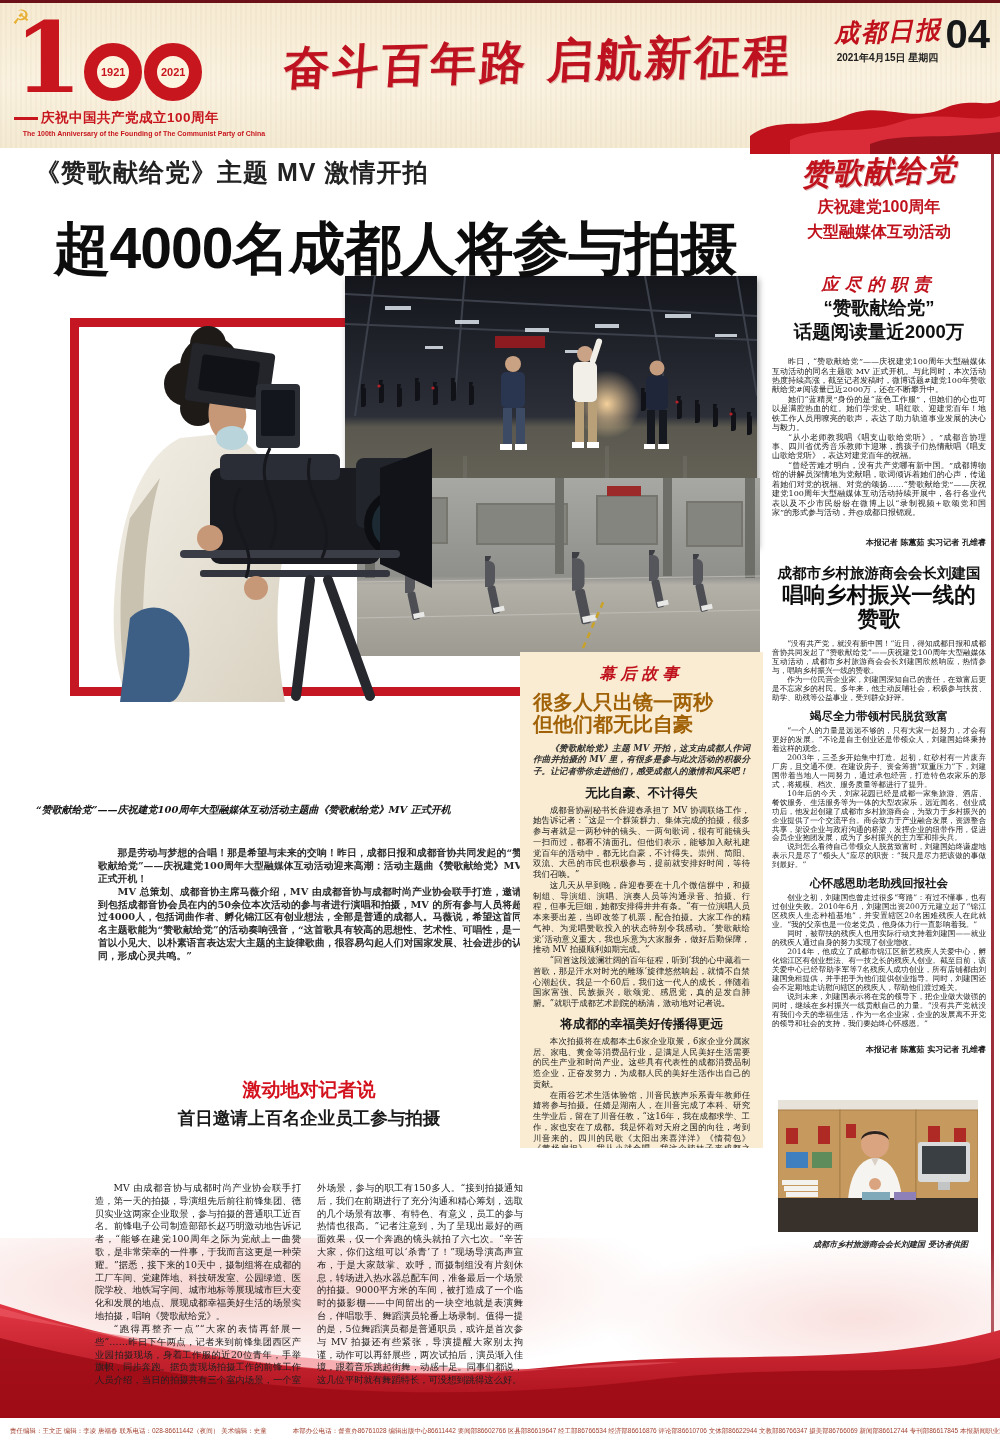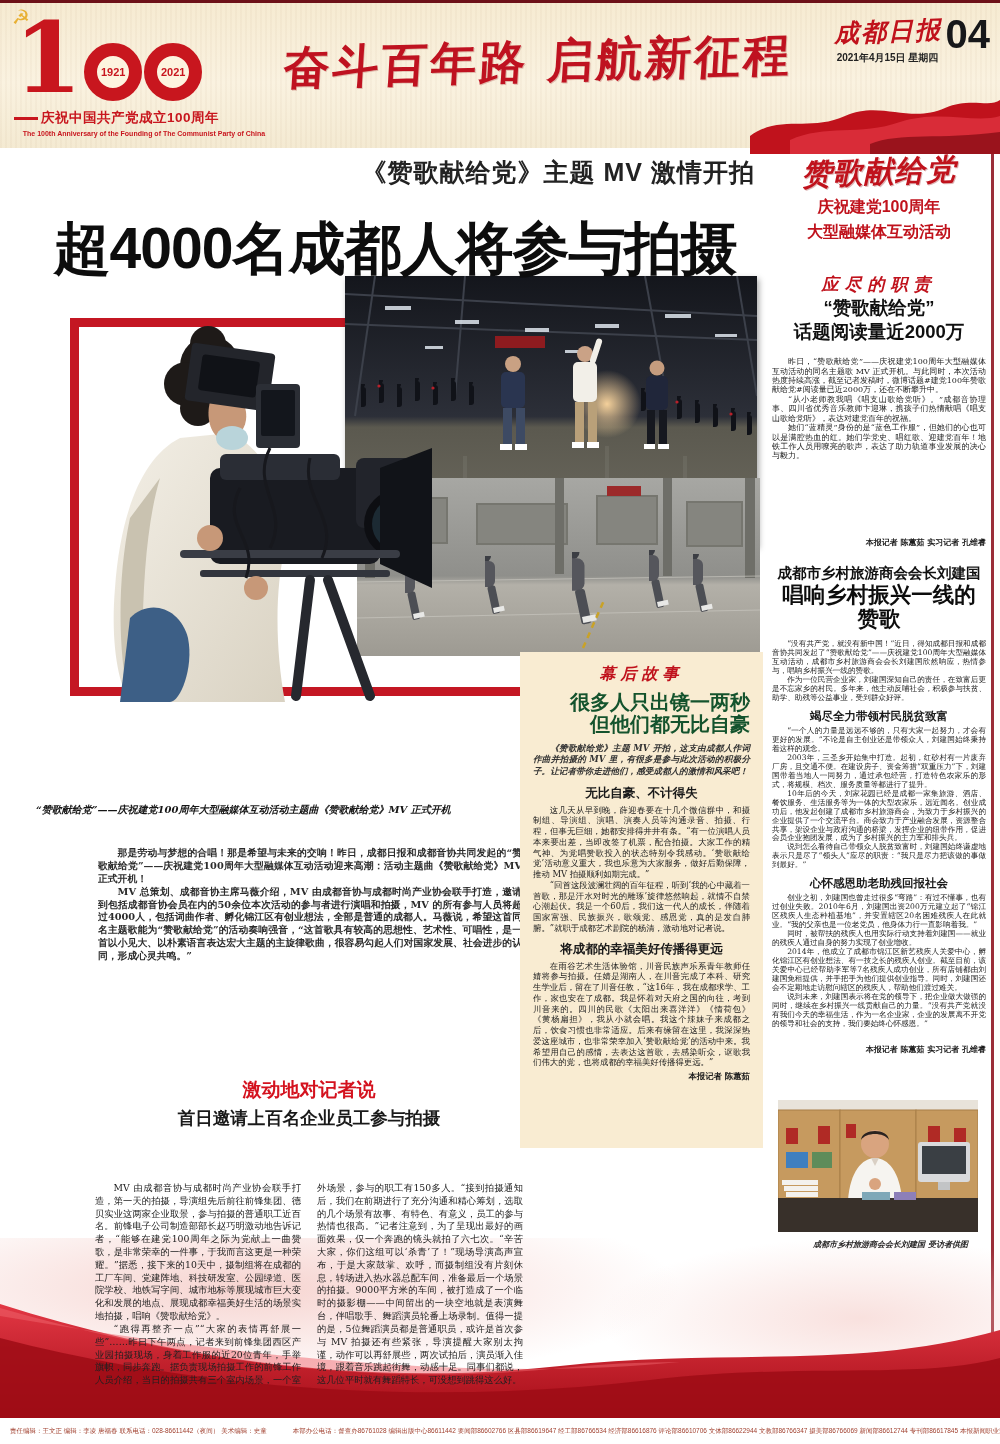--- a/index.html
+++ b/index.html
@@ -26,21 +26,21 @@
   .slogan{position:absolute;left:248px;top:28px;width:580px;text-align:center;z-index:3;
     font:900 46px "DejaVu Serif",serif;color:#bf1220;letter-spacing:3px;
     transform:rotate(-1.5deg) skewX(-5deg);text-shadow:1px 1px 0 rgba(150,20,20,.25);}
   .masthead{position:absolute;right:10px;top:12px;display:flex;align-items:flex-start;z-index:3;}
   .m-left{text-align:center;margin-right:4px;}
   .m-name{font:900 25px "DejaVu Serif",serif;color:#c0121c;font-style:italic;letter-spacing:2px;transform:rotate(-2deg);}
   .m-date{font:700 10px "Liberation Sans",sans-serif;color:#222;margin-top:3px;white-space:nowrap;}
   .m-page{font:900 40px/0.95 "Liberation Sans",sans-serif;color:#17181a;}
   .banner-cloud{position:absolute;right:0;bottom:-6px;z-index:2;}
   
-  .kicker{position:absolute;left:35px;top:156px;width:720px;text-align:right;
+  .kicker{position:absolute;left:35px;top:156px;width:720px;text-align:left;
     font:600 25px "Liberation Sans",sans-serif;color:#222;letter-spacing:1px;}
   .headline{position:absolute;left:28px;top:186px;width:734px;text-align:center;
     font:900 57px/1.05 "Liberation Sans",sans-serif;color:#0d0d0d;letter-spacing:-1px;}
   
   .red-frame{position:absolute;left:70px;top:318px;width:678px;height:378px;border:9px solid #c41723;}
   .photoA{position:absolute;left:345px;top:276px;width:412px;height:270px;box-shadow:2px 3px 6px rgba(0,0,0,.35);}
   .photoB{position:absolute;left:357px;top:478px;width:403px;height:178px;}
   .photoOp{position:absolute;left:60px;top:288px;width:372px;height:414px;}
   .photo-caption{position:absolute;left:36px;top:710px;width:520px;
     font:700 italic 10px "DejaVu Serif",serif;color:#161616;}
@@ -53,21 +53,21 @@
   .sec-head .blk{font:700 17.5px "Liberation Sans",sans-serif;color:#1a1a1a;margin-top:3px;}
   #sh1{top:856px;}
   .cols{position:absolute;left:95px;width:428px;column-count:2;column-gap:16px;overflow:hidden;
     font:400 9.3px/1.38 "DejaVu Serif",serif;color:#202020;text-align:justify;}
   #cols1{top:908px;height:254px;}
   .cols p{margin:0;text-indent:2em;}
   
   .backstage{position:absolute;left:520px;top:652px;width:243px;height:496px;background:#f9ecd2;
     padding:12px 13px;overflow:hidden;z-index:2;}
   .bs-tag{font:900 italic 16px "DejaVu Serif",serif;color:#c0121c;text-align:center;letter-spacing:5px;}
-  .bs-h{font:900 20px/1.12 "Liberation Sans",sans-serif;color:#14532d;text-align:right;margin-top:6px;}
+  .bs-h{font:900 20px/1.12 "Liberation Sans",sans-serif;color:#a16207;text-align:left;margin-top:6px;}
   .bs-intro{font:700 italic 8.6px/1.35 "DejaVu Serif",serif;color:#333;text-align:justify;margin:7px 0 2px;text-indent:2em;}
   .bs-sub{font:700 12.5px "Liberation Sans",sans-serif;color:#1a1a1a;text-align:center;margin:7px 0 3px;}
   .backstage p.b{font:400 8.4px/1.28 "DejaVu Serif",serif;color:#222;text-align:justify;text-indent:2em;margin:0;}
   .bs-by{font:700 8.4px "DejaVu Serif",serif;text-align:right;margin-top:3px;}
   
   #sidebar{position:absolute;left:772px;top:152px;width:214px;height:1254px;overflow:hidden;}
   .camp-title{font:900 italic 30px "DejaVu Serif",serif;color:#c0121c;text-align:center;letter-spacing:1px;
      transform:rotate(-2deg);text-shadow:1px 1px 0 rgba(140,10,10,.3);}
   .camp-sub{font:900 16px "Liberation Sans",sans-serif;color:#c0121c;text-align:center;margin-top:4px;}
   .heat-tag{font:900 italic 17px "DejaVu Serif",serif;color:#c0121c;text-align:center;letter-spacing:6px;margin-top:30px;}
@@ -348,38 +348,41 @@
     <p>MV 由成都音协与成都时尚产业协会联手打造，第一天的拍摄，导演组先后前往前锋集团、德贝实业这两家企业取景，参与拍摄的普通职工近百名。前锋电子公司制造部部长赵巧明激动地告诉记者，“能够在建党100周年之际为党献上一曲赞歌，是非常荣幸的一件事，于我而言这更是一种荣耀。”据悉，接下来的10天中，摄制组将在成都的工厂车间、党建阵地、科技研发室、公园绿道、医院学校、地铁写字间、城市地标等展现城市巨大变化和发展的地点、展现成都幸福美好生活的场景实地拍摄，唱响《赞歌献给党》。</p>
     <p>“跑得再整齐一点”“大家的表情再舒展一些”……昨日下午两点，记者来到前锋集团西区产业园拍摄现场，身着工作服的近20位青年，手举旗帜，同步奔跑。据负责现场拍摄工作的前锋工作人员介绍，当日的拍摄共有三个室内场景，一个室外场景，参与的职工有150多人。“接到拍摄通知后，我们在前期进行了充分沟通和精心筹划，选取的几个场景有故事、有特色、有意义，员工的参与热情也很高。”记者注意到，为了呈现出最好的画面效果，仅一个奔跑的镜头就拍了六七次。“辛苦大家，你们这组可以‘杀青’了！”现场导演高声宣布，于是大家鼓掌、欢呼，而摄制组没有片刻休息，转场进入热水器总配车间，准备最后一个场景的拍摄。9000平方米的车间，被打造成了一个临时的摄影棚——中间留出的一块空地就是表演舞台，伴唱歌手、舞蹈演员轮番上场录制。值得一提的是，5位舞蹈演员都是普通职员，或许是首次参与 MV 拍摄还有些紧张，导演提醒大家别太拘谨，动作可以再舒展些，两次试拍后，演员渐入佳境，跟着音乐跳起街舞，动感十足。同事们都说，这几位平时就有舞蹈特长，可没想到跳得这么好。</p>
   </div>
 
   <div class="backstage">
     <div class="bs-tag">幕后故事</div>
     <div class="bs-h">很多人只出镜一两秒</div>
     <div class="bs-h" style="margin-top:0;">但他们都无比自豪</div>
     <p class="bs-intro">《赞歌献给党》主题 MV 开拍，这支由成都人作词作曲并拍摄的 MV 里，有很多是参与此次活动的积极分子。让记者带你走进他们，感受成都人的激情和风采吧！</p>
     <div class="bs-sub">无比自豪、不计得失</div>
+    <p class="b">成都音协副秘书长薛迎春承担了 MV 协调联络工作，她告诉记者：“这是一个群策群力、集体完成的拍摄，很多参与者就是一两秒钟的镜头、一两句歌词，很有可能镜头一扫而过，都看不清面孔。但他们表示，能够加入献礼建党百年的活动中，都无比自豪，不计得失。崇州、简阳、双流、大邑的市民也积极参与，提前就安排好时间，等待我们召唤。”</p>
     <p class="b">这几天从早到晚，薛迎春要在十几个微信群中，和摄制组、导演组、演唱、演奏人员等沟通录音、拍摄、行程，但事无巨细，她都安排得井井有条。“有一位演唱人员本来要出差，当即改签了机票，配合拍摄。大家工作的精气神、为党唱赞歌投入的状态特别令我感动。‘赞歌献给党’活动意义重大，我也乐意为大家服务，做好后勤保障，推动 MV 拍摄顺利如期完成。”</p>
     <p class="b">“回首这段波澜壮阔的百年征程，听到‘我的心中藏着一首歌，那是汗水对时光的雕琢’旋律悠然响起，就情不自禁心潮起伏。我是一个60后，我们这一代人的成长，伴随着国家富强、民族振兴，歌颂党、感恩党，真的是发自肺腑。”就职于成都艺术剧院的杨清，激动地对记者说。</p>
     <div class="bs-sub">将成都的幸福美好传播得更远</div>
+    <p class="b">本次拍摄将在成都本土6家企业取景，6家企业分属家居、家电、黄金等消费品行业，是满足人民美好生活需要的民生产业和时尚产业。这些具有代表性的成都消费品制造企业，正奋发努力，为成都人民的美好生活作出自己的贡献。</p>
     <p class="b">在雨谷艺术生活体验馆，川音民族声乐系青年教师任婧将参与拍摄。任婧是湖南人，在川音完成了本科、研究生学业后，留在了川音任教，“这16年，我在成都求学、工作，家也安在了成都。我是怀着对天府之国的向往，考到川音来的。四川的民歌《太阳出来喜洋洋》《情荷包》《黄杨扁担》，我从小就会唱。我这个辣妹子来成都之后，饮食习惯也非常适应。后来有缘留在这里，我深深热爱这座城市，也非常荣幸加入‘赞歌献给党’的活动中来。我希望用自己的感情，去表达这首歌，去感染听众，讴歌我们伟大的党，也将成都的幸福美好传播得更远。”</p>
     <div class="bs-by">本报记者 陈蕙茹</div>
   </div>
 
   <div id="sidebar">
     <div class="camp-title">赞歌献给党</div>
     <div class="camp-sub">庆祝建党100周年</div>
     <div class="camp-sub">大型融媒体互动活动</div>
     <div class="heat-tag">应尽的职责</div>
     <div class="heat-t">“赞歌献给党”</div>
     <div class="heat-t">话题阅读量近2000万</div>
     <div class="sb-body" id="a1body">
       <p>昨日，“赞歌献给党”——庆祝建党100周年大型融媒体互动活动的同名主题歌 MV 正式开机。与此同时，本次活动热度持续高涨，截至记者发稿时，微博话题#建党100年赞歌献给党#阅读量已近2000万，还在不断攀升中。</p>
+      <p>她们“蓝精灵”身份的是“蓝色工作服”，但她们的心也可以是满腔热血的红。她们学党史、唱红歌、迎建党百年！地铁工作人员用嘹亮的歌声，表达了助力轨道事业发展的决心与毅力。</p>
       <p>“从小老师教我唱《唱支山歌给党听》。”成都音协理事、四川省优秀音乐教师卞迎琳，携孩子们热情献唱《唱支山歌给党听》，表达对建党百年的祝福。</p>
-      <p>她们“蓝精灵”身份的是“蓝色工作服”，但她们的心也可以是满腔热血的红。她们学党史、唱红歌、迎建党百年！地铁工作人员用嘹亮的歌声，表达了助力轨道事业发展的决心与毅力。</p>
+      <p>“曾经苦难才明白，没有共产党哪有新中国。”成都博物馆的讲解员深情地为党献唱，歌词倾诉着她们的心声，传递着她们对党的祝福、对党的颂扬……“赞歌献给党”——庆祝建党100周年大型融媒体互动活动持续开展中，各行各业代表以及不少市民纷纷在微博上以“录制视频+歌颂党和国家”的形式参与活动，并@成都日报锦观。</p>
     </div>
     <div class="sb-byline">本报记者 陈蕙茹 实习记者 孔维睿</div>
     <div class="a2-kicker">成都市乡村旅游商会会长刘建国</div>
     <div class="a2-head">唱响乡村振兴一线的赞歌</div>
     <div class="sb-body" id="a2body">
       <p>“没有共产党，就没有新中国！”近日，得知成都日报和成都音协共同发起了“赞歌献给党”——庆祝建党100周年大型融媒体互动活动，成都市乡村旅游商会会长刘建国欣然响应，热情参与，唱响乡村振兴一线的赞歌。</p>
       <p>作为一位民营企业家，刘建国深知自己的责任，在致富后更是不忘家乡的村民。多年来，他主动反哺社会，积极参与扶贫、助学、助残等公益事业，受到群众好评。</p>
       <p class="a2-sub">竭尽全力带领村民脱贫致富</p>
       <p>“一个人的力量是远远不够的，只有大家一起努力，才会有更好的发展。”不论是自主创业还是带领众人，刘建国始终秉持着这样的观念。</p>
       <p>2003年，三圣乡开始集中打造。起初，红砂村有一片废弃厂房，且交通不便。在建设房子、资金筹措“双重压力”下，刘建国带着当地人一同努力，通过承包经营，打造特色农家乐的形式，将规模、档次、服务质量等都进行了提升。</p>

